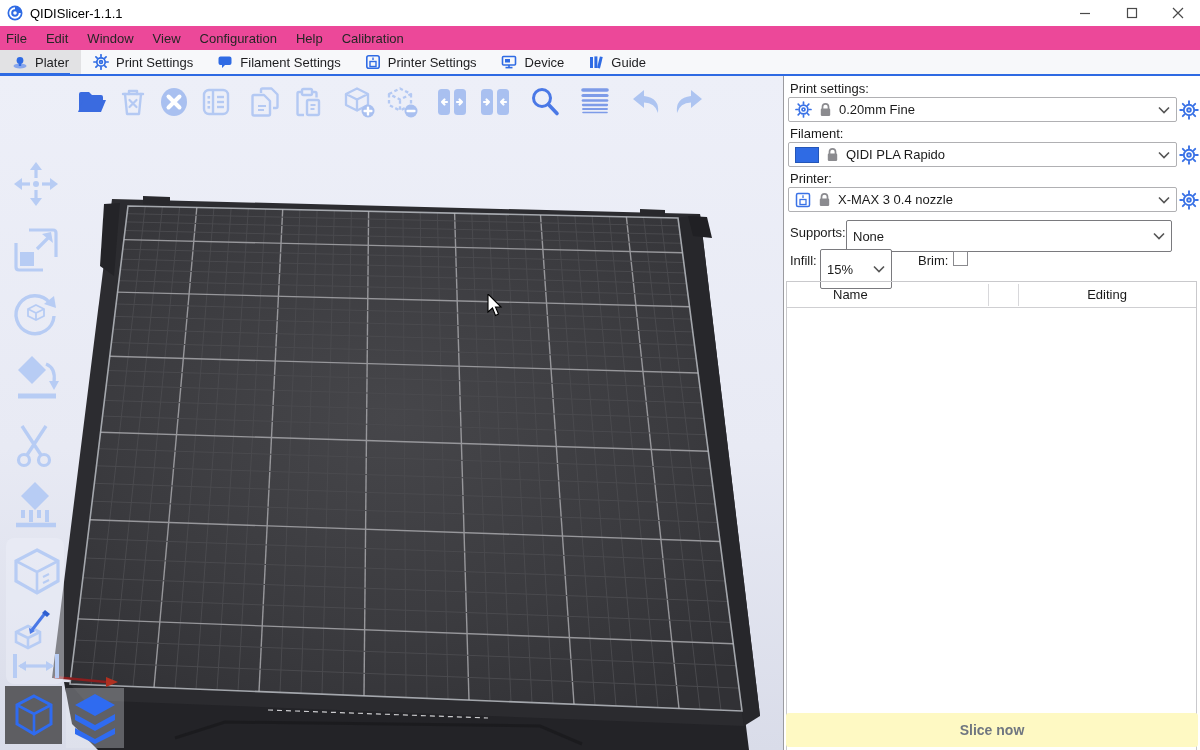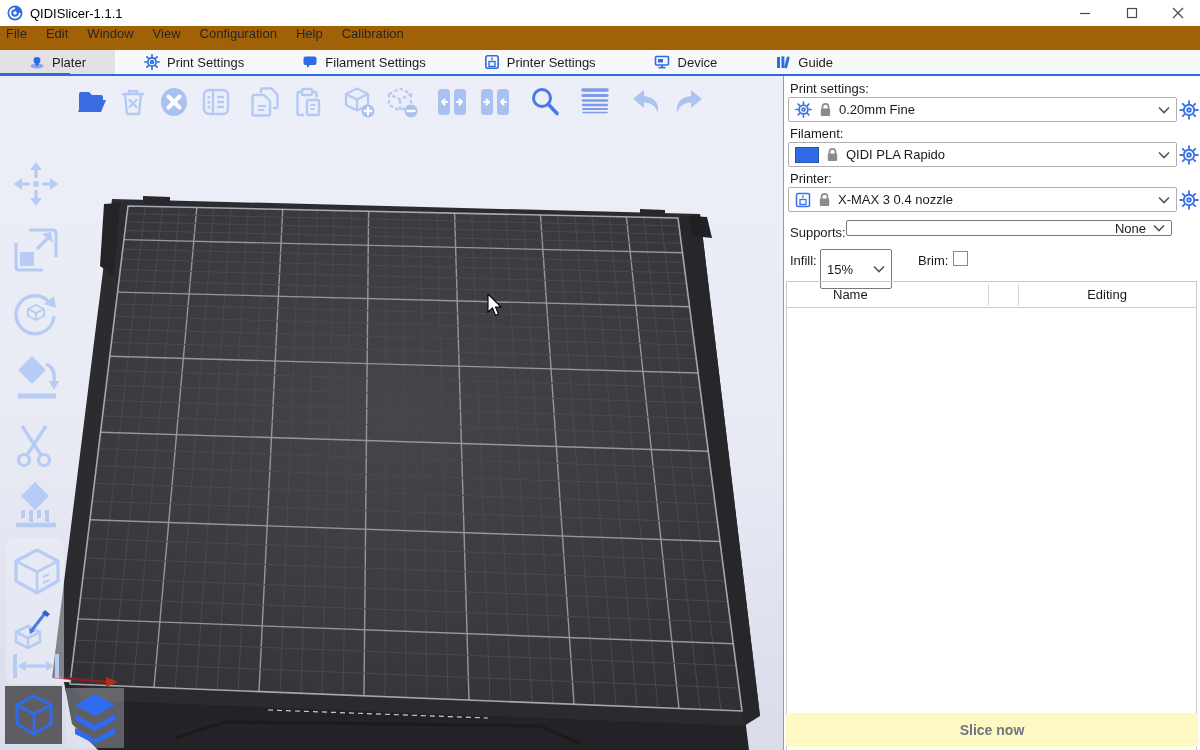--- a/index.html
+++ b/index.html
@@ -4,25 +4,25 @@
 <style>
   html,body{margin:0;padding:0;}
   body{width:1200px;height:750px;overflow:hidden;position:relative;
        font-family:"Liberation Sans",sans-serif;background:#ffffff;-webkit-font-smoothing:antialiased;}
   .abs{position:absolute;}
   
   #titlebar{left:0;top:0;width:1200px;height:26px;background:#ffffff;}
   #app-title{left:30px;top:6px;font-size:13px;color:#000000;}
   .winbtn{top:0;width:44px;height:26px;display:flex;align-items:center;justify-content:center;cursor:default;}
   
-  #menubar{left:0;top:26px;width:1200px;height:24px;background:#a16207;display:flex;padding-left:6px;box-sizing:border-box;gap:19px;}
+  #menubar{left:0;top:26px;width:1200px;height:24px;background:#ec4899;display:flex;align-items:center;padding-left:6px;box-sizing:border-box;gap:19px;}
   .menu-item{font-size:13px;color:#262626;}
   
   #tabbar{left:0;top:50px;width:1200px;height:26px;background:#f7f8fa;border-bottom:2px solid #2e6ae3;box-sizing:border-box;display:flex;align-items:center;}
-  .tab{height:24px;display:flex;align-items:center;gap:7px;padding:0 29px;font-size:13px;color:#1d1d1f;}
+  .tab{height:24px;display:flex;align-items:center;gap:7px;padding:0 12px;font-size:13px;color:#1d1d1f;}
   .tab.active{background:#e2e2e4;}
   #tab-underline{left:0;top:73px;width:70px;height:3px;background:#2e6ae3;}
   #modes{position:absolute;right:0;top:50px;height:24px;display:flex;align-items:center;}
   .mode{height:24px;display:flex;align-items:center;gap:6px;padding:0 10px;font-size:13px;color:#1d1d1f;}
   .mode.active{background:#e2e2e4;font-weight:bold;}
   .mode-dot{width:9px;height:9px;border-radius:50%;display:inline-block;}
   
   #main{left:0;top:76px;width:1200px;height:674px;}
   #viewport{left:0;top:0;width:783px;height:674px;background:linear-gradient(180deg,#edeff8 0%,#e8eaf4 55%,#d9dce9 100%);overflow:hidden;}
   #vdivider{left:783px;top:0;width:1px;height:674px;background:#9b9ba0;}
@@ -632,21 +632,21 @@
               <line x1="14.7" y1="14.7" x2="16.2" y2="16.2"></line>
               <line x1="3.8" y1="16.2" x2="5.3" y2="14.7"></line>
               <line x1="14.7" y1="5.3" x2="16.2" y2="3.8"></line>
             </g>
             <circle cx="10" cy="10" r="1.8"></circle>
           </g>
         </svg>
     </div>
 
     <div class="rp-label" style="top:149px;">Supports:</div>
-    <div class="dd" style="left:62px;top:144px;width:326px;height:16px;border-color:#7a7a7e;text-align:right;">
+    <div class="dd" style="left:62px;top:144px;width:326px;height:32px;border-color:#7a7a7e;">
       <span class="grow">None</span>
       <span>
           <svg width="12" height="8">
             <path d="M1 1.5 L6 6.5 L11 1.5" fill="none" stroke="#555" stroke-width="1.6"></path>
           </svg>
         </span>
     </div>
 
     <div class="rp-label" style="top:177px;">Infill:</div>
     <div class="dd" style="left:36px;top:173px;width:72px;height:40px;border-color:#7a7a7e;">

